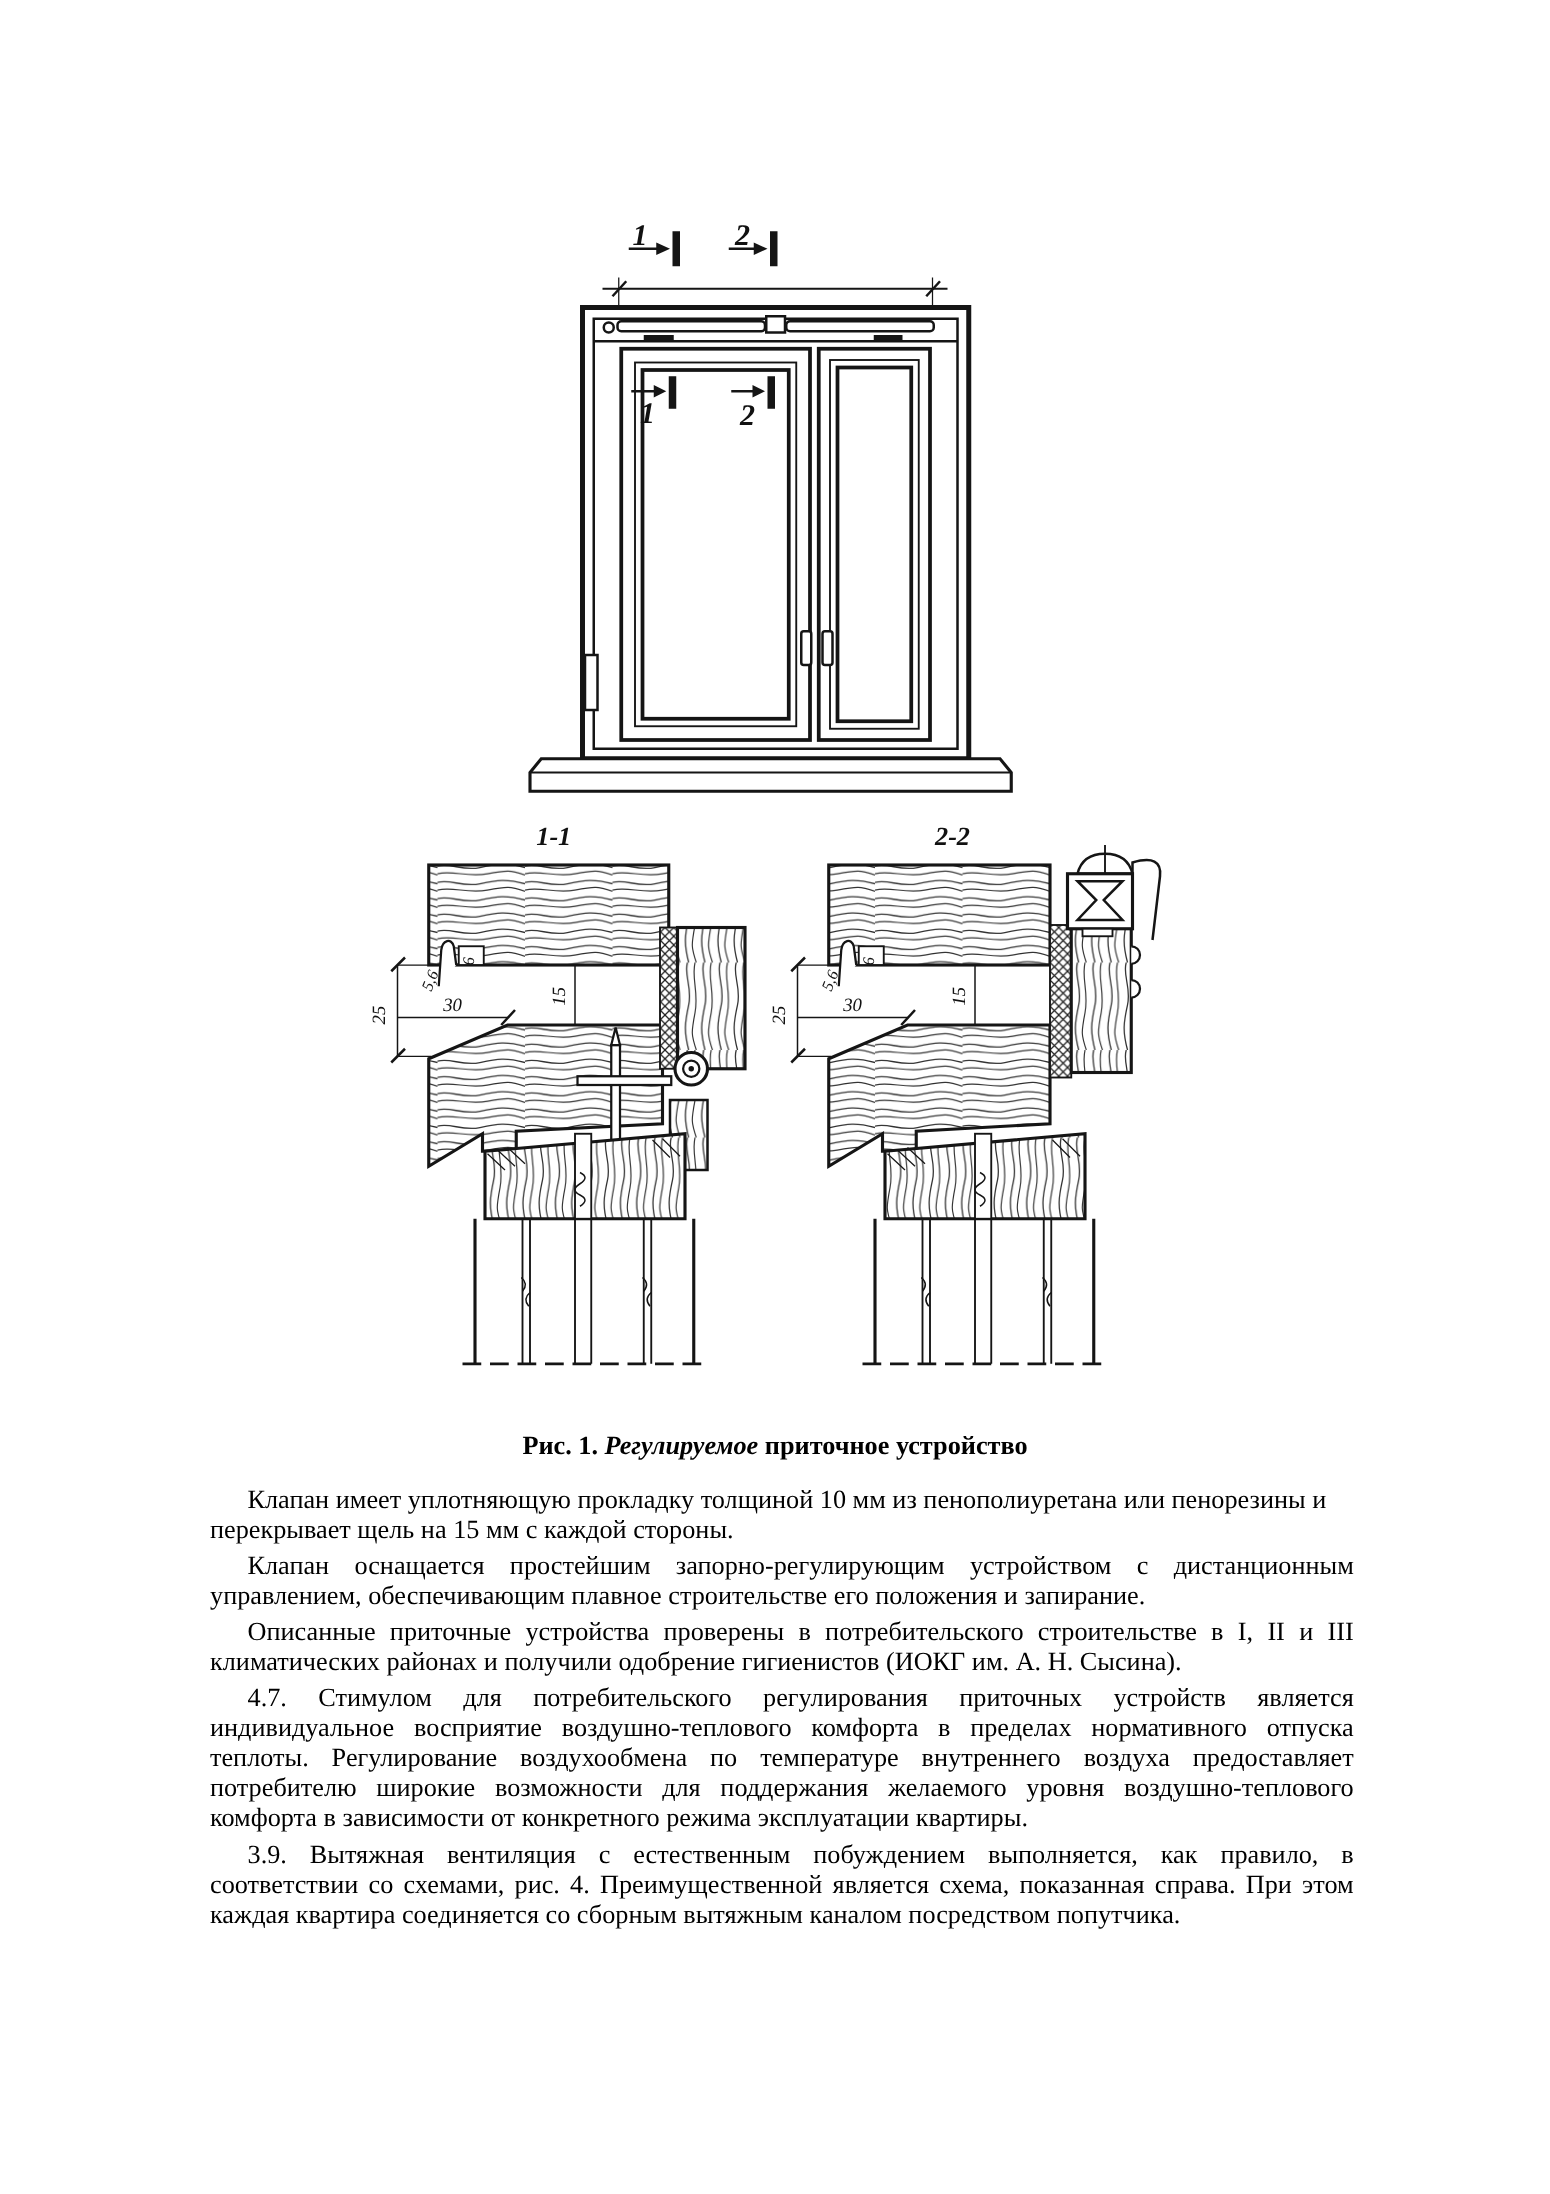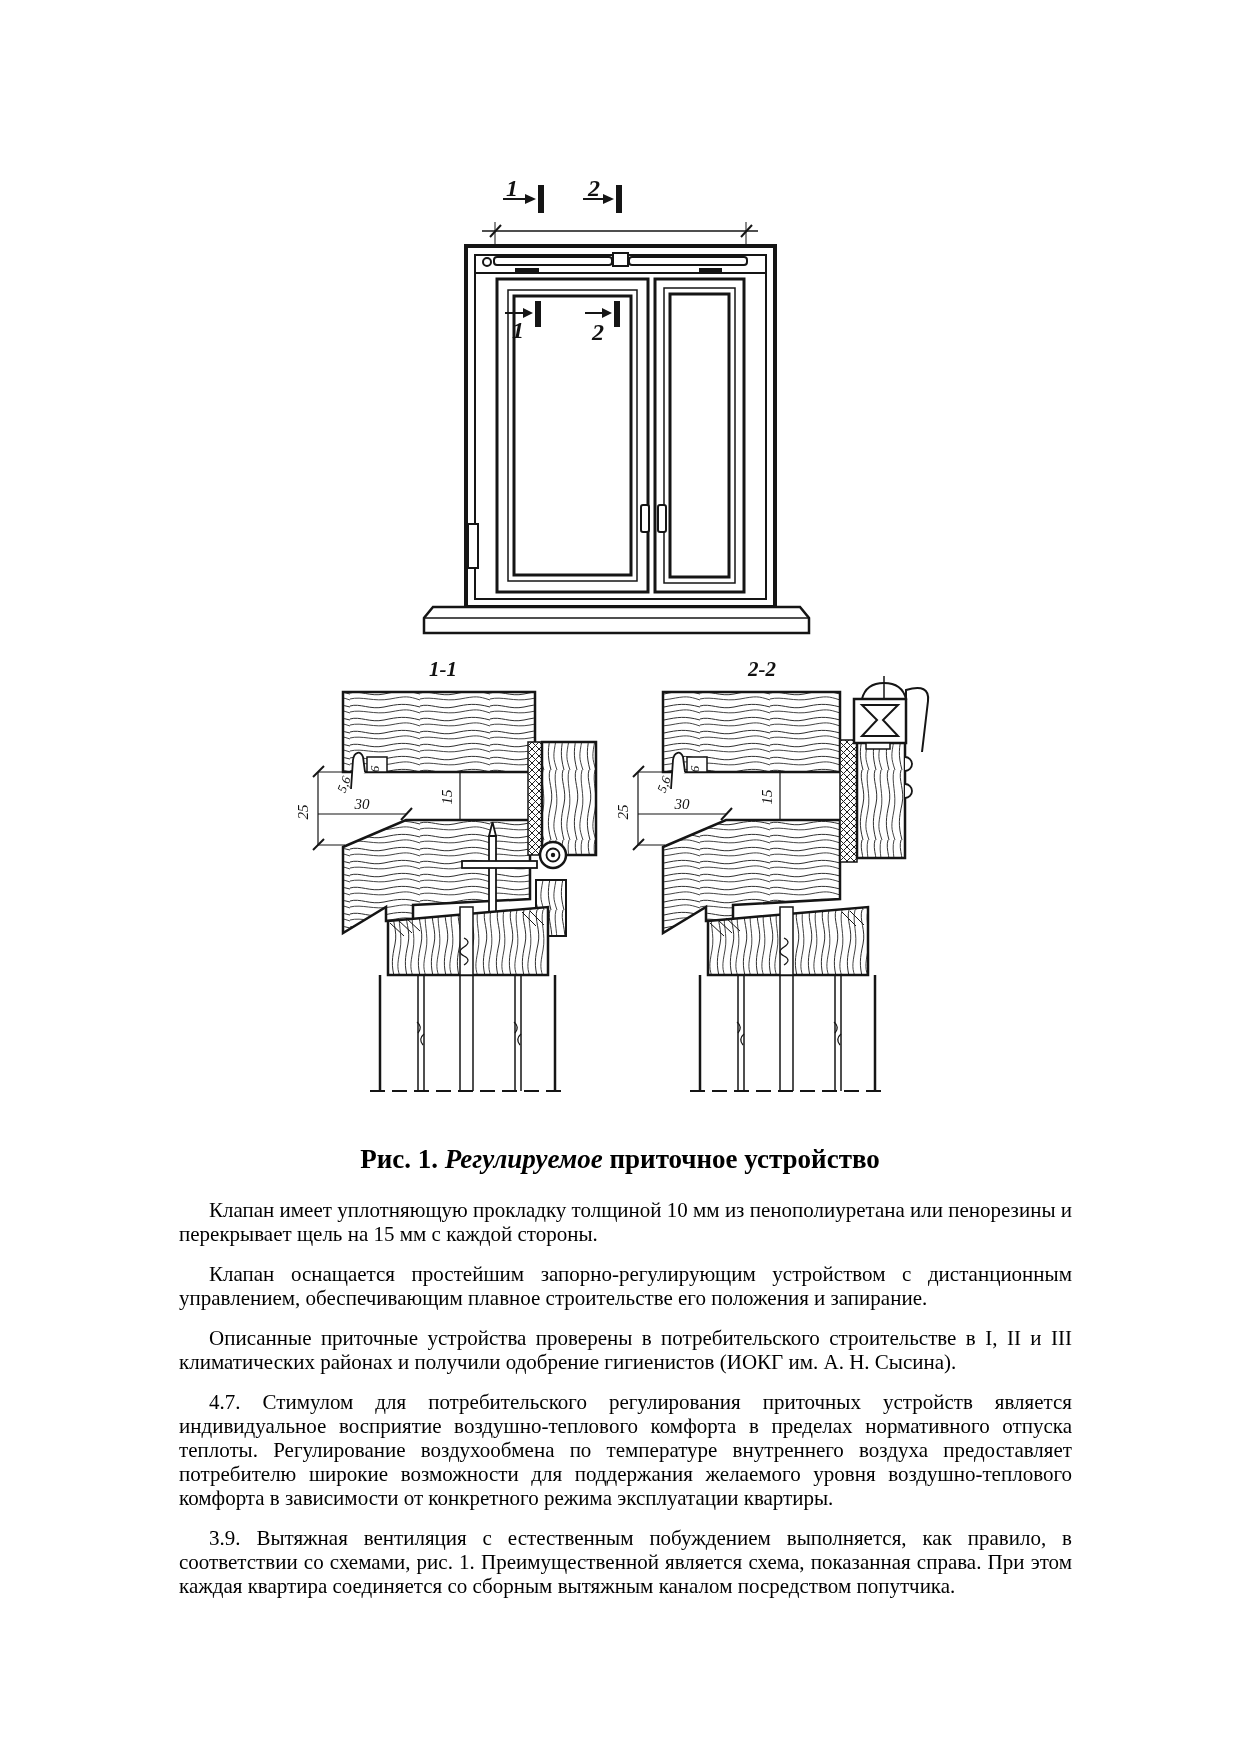--- a/index.html
+++ b/index.html
@@ -7,28 +7,28 @@
     position:relative;width:1240px;height:1755px;background:#ffffff;
     font-family:"Liberation Serif",serif;color:#000;overflow:hidden;
   }
   svg{position:absolute;left:0;top:0;}
   .slabel{font:italic bold 21px "Liberation Serif",serif;fill:#111;}
   .dlabel{font:italic 15px "Liberation Serif",serif;fill:#111;}
   .dsmall{font:italic 13px "Liberation Serif",serif;fill:#111;}
   .mark-digit{font:italic bold 24px "Liberation Serif",serif;fill:#111;}
   .caption{
     position:absolute;left:0;top:1144px;width:1240px;text-align:center;
-    font-size:27px;font-weight:bold;
+    font-size:21px;font-weight:bold;
   }
   .caption i{font-style:italic;}
   .textblock{
     position:absolute;left:163px;top:1182px;width:925px;
     font-size:21px;line-height:24px;text-align:justify;
   }
-  .textblock p{margin:16px;text-indent:30px;}
+  .textblock p{margin:5px;text-indent:30px;}
   .textblock p.first{text-align:left;}
   .pnum{font-weight:normal;}
 </style>
 </head>
 <body>
 
 <div class="page">
 
 <svg width="1240" height="1135" viewBox="0 0 1240 1135">
   <defs>
@@ -269,16 +269,16 @@
   </g>
 </svg>
 
 <div class="caption"><b>Рис. 1. </b><b><i>Регулируемое</i></b><b> приточное устройство</b></div>
 
 <div class="textblock">
   <p class="first"><b class="pnum"></b><span>Клапан имеет уплотняющую прокладку толщиной 10 мм из пенополиуретана или пенорезины и перекрывает щель на 15 мм с каждой стороны.</span></p>
   <p><b class="pnum"></b><span>Клапан оснащается простейшим запорно-регулирующим устройством с дистанционным управлением, обеспечивающим плавное строительстве его положения и запирание.</span></p>
   <p><b class="pnum"></b><span>Описанные приточные устройства проверены в потребительского строительстве в I, II и III климатических районах и получили одобрение гигиенистов (ИОКГ им. А. Н. Сысина).</span></p>
   <p><b class="pnum">4.7.</b><span> Стимулом для потребительского регулирования приточных устройств является индивидуальное восприятие воздушно-теплового комфорта в пределах нормативного отпуска теплоты. Регулирование воздухообмена по температуре внутреннего воздуха предоставляет потребителю широкие возможности для поддержания желаемого уровня воздушно-теплового комфорта в зависимости от конкретного режима эксплуатации квартиры.</span></p>
-  <p><b class="pnum">3.9.</b><span> Вытяжная вентиляция с естественным побуждением выполняется, как правило, в соответствии со схемами, рис. 1. Преимущественной является схема, показанная справа. При этом каждая квартира соединяется со сборным вытяжным каналом посредством попутчика.</span></p>
+  <p><b class="pnum">3.9.</b><span> Вытяжная вентиляция с естественным побуждением выполняется, как правило, в соответствии со схемами, рис. 4. Преимущественной является схема, показанная справа. При этом каждая квартира соединяется со сборным вытяжным каналом посредством попутчика.</span></p>
 </div>
 
 </div>
 
 </body></html>

